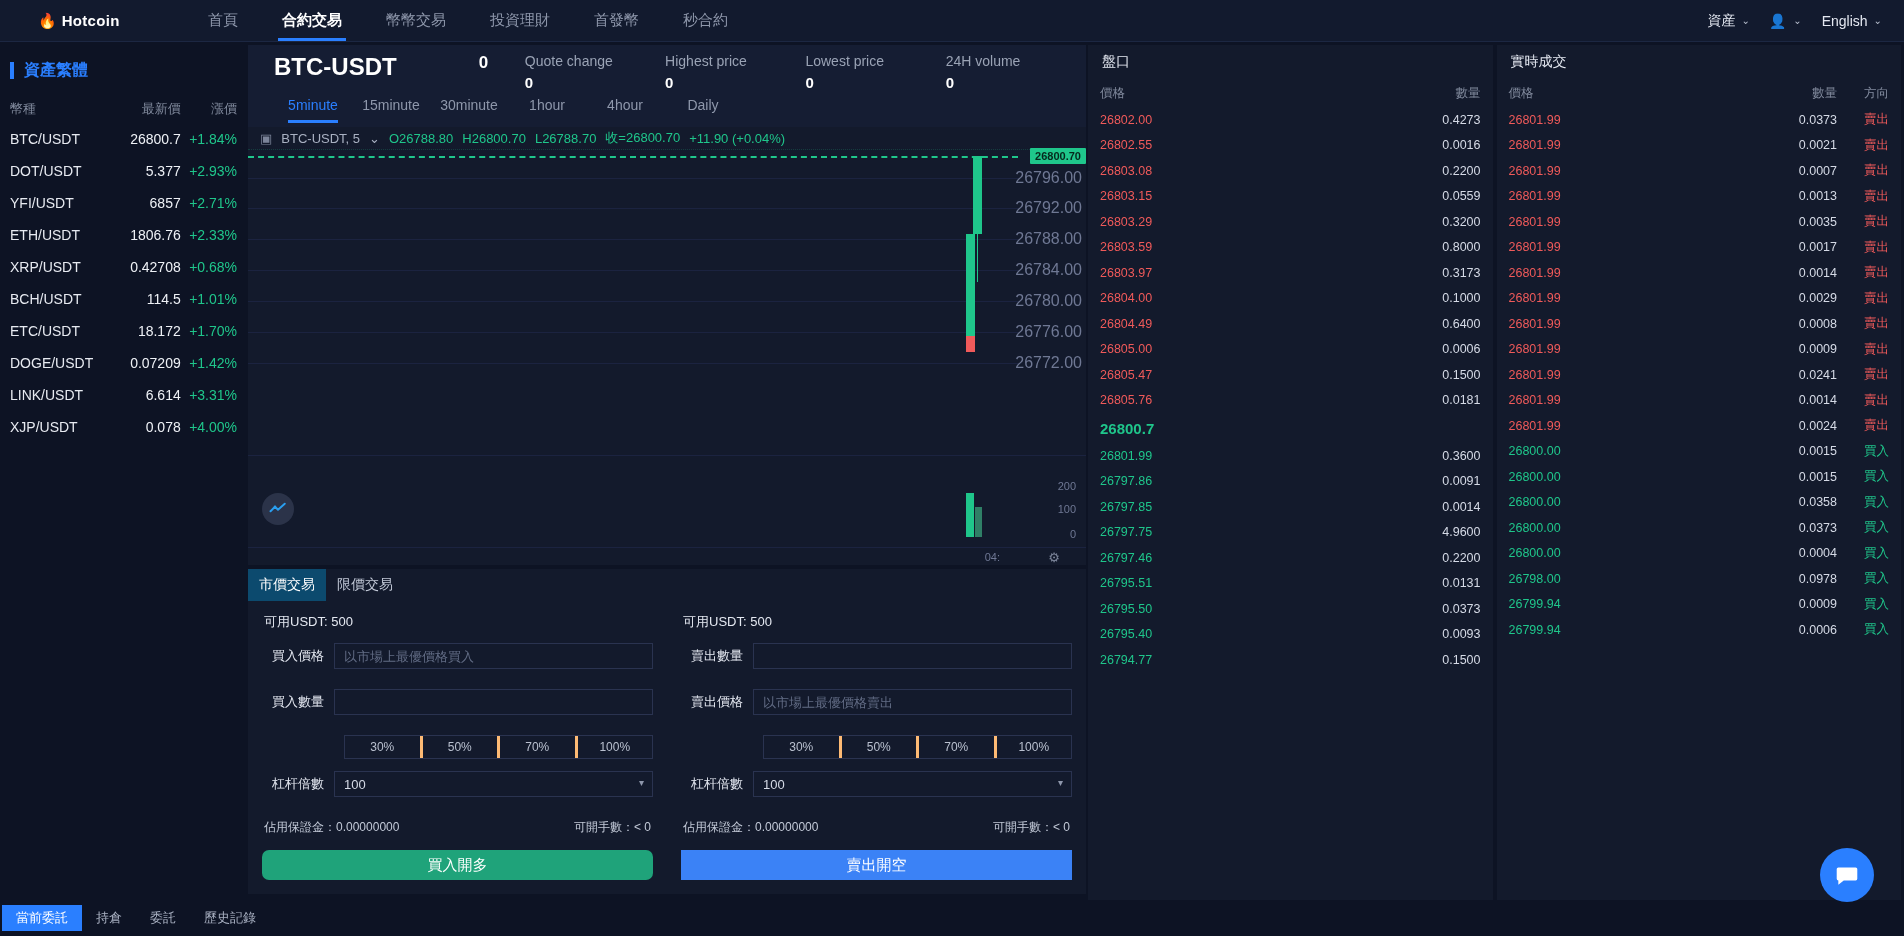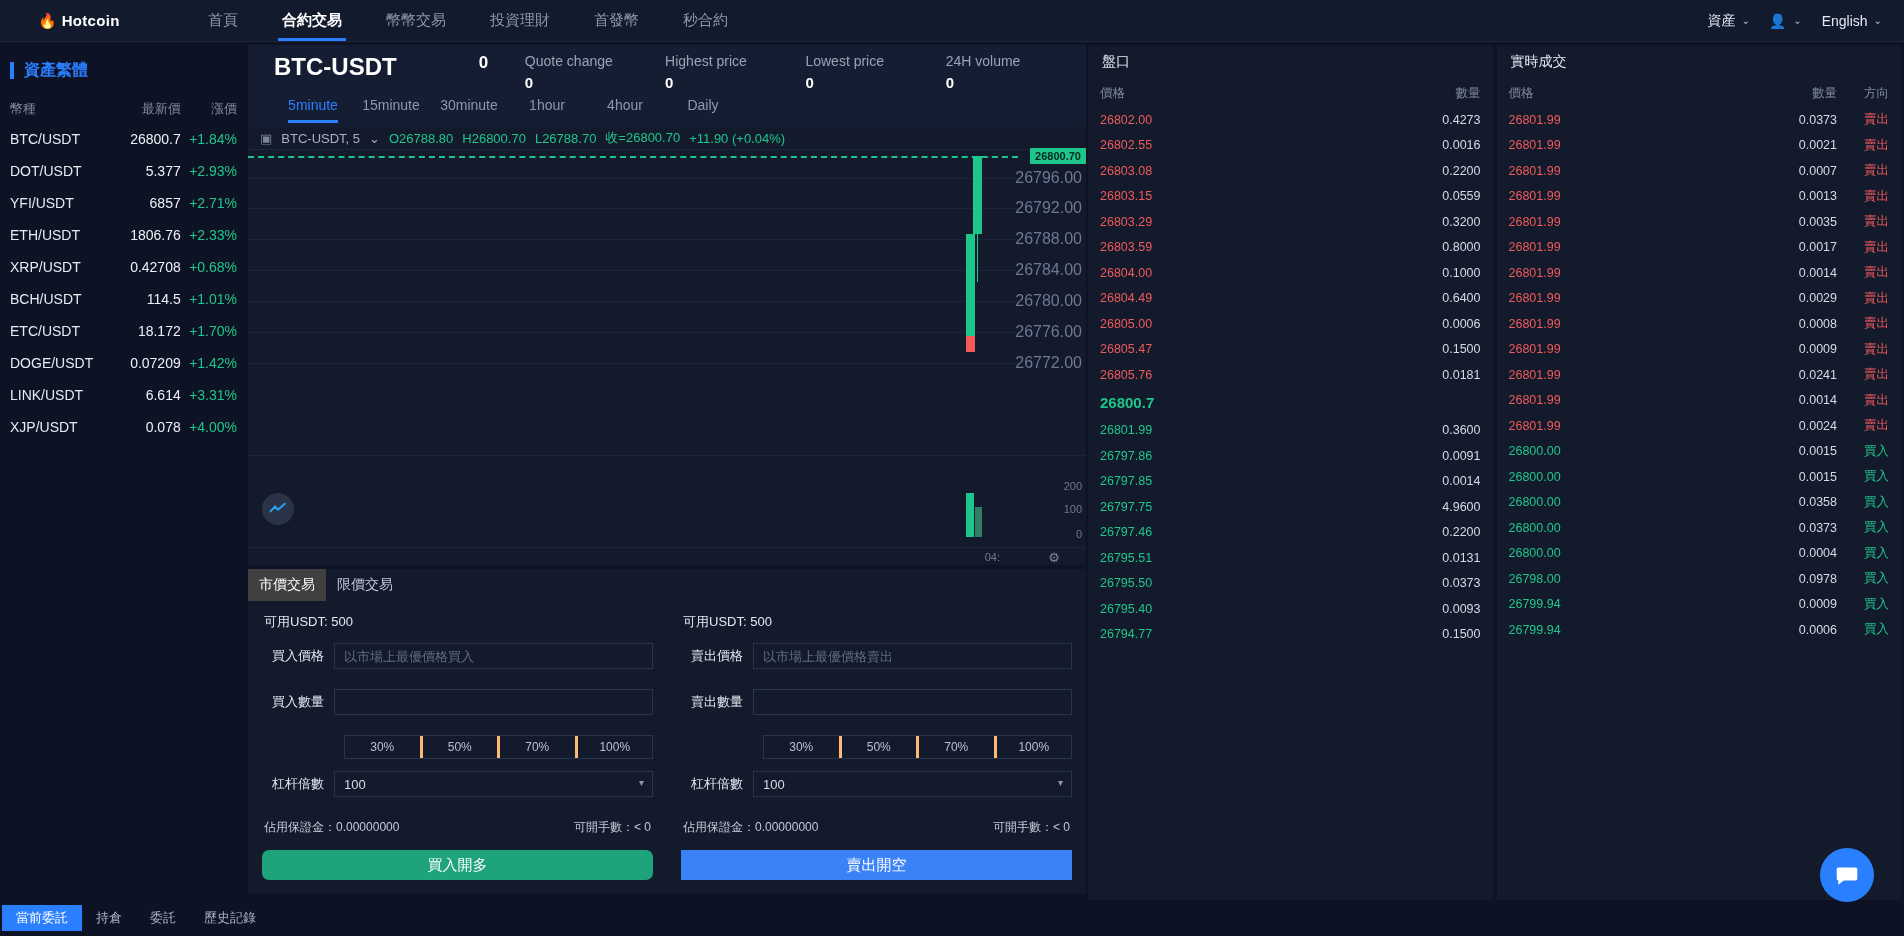--- a/index.html
+++ b/index.html
@@ -101,42 +101,42 @@
   .last-badge {
     position: absolute; right: 0; top: 0; transform: translateY(-50%);
     background: #1fc68b; color: #06281c; font-size: 11px; font-weight: bold;
     padding: 2px 5px; border-radius: 1px;
   }
   .candle { position: absolute; background: #1fc68b; }
   .wick { position: absolute; background: #1fc68b; width: 1px; }
   .candle.red, .wick.red { background: #f05a5a; }
 
   .vol-area { position: relative; width: 838px; height: 92px; background: #131a2c; border-top: 1px solid #1b2340; }
-  .vol-lab { position: absolute; right: 4px; font-size: 11px; color: #6f7894; transform: translateY(-50%); }
+  .vol-lab { position: absolute; right: 10px; font-size: 11px; color: #6f7894; transform: translateY(-50%); }
   .vbar { position: absolute; bottom: 10px; background: #1fc68b; }
   .vbar.dim { background: #2f7f66; }
   .chart-logo {
     position: absolute; left: 14px; bottom: 22px; width: 32px; height: 32px;
     border-radius: 50%; background: #2b3349; display: flex; align-items: center; justify-content: center;
   }
   .time-axis {
     position: relative; height: 18px; background: #131a2c; border-top: 1px solid #1b2340;
     font-size: 11px; color: #6f7894;
   }
   .time-lab { position: absolute; right: 86px; top: 3px; }
   .gear { position: absolute; right: 26px; top: 2px; color: #7b8499; font-size: 13px; }
 
   
   .forms { width: 838px; background: #131a2c; margin-top: 4px; padding-bottom: 14px; }
   .form-tabs { display: flex; height: 32px; }
   .ftab {
     width: 78px; display: flex; align-items: center; justify-content: center;
     font-size: 14px; color: #c3cad8; cursor: pointer;
   }
-  .ftab.active { background: #404040; color: #fff; }
+  .ftab.active { background: #0c4a6e; color: #fff; }
   .cols { display: flex; padding-top: 12px; }
   .col { width: 419px; padding: 0 14px 0 14px; }
   .avail { font-size: 13px; color: #e4e8f1; padding-left: 2px; margin-bottom: 12px; }
   .frow { display: flex; align-items: center; margin-bottom: 20px; }
   .flabel { width: 72px; font-size: 13px; color: #e4e8f1; text-align: right; padding-right: 10px; }
   .finput {
     flex: 1; height: 26px; background: transparent; border: 1px solid #2a3350;
     color: #d5dae6; font-size: 13px; padding: 0 9px; outline: none;
     font-family: "Liberation Sans", sans-serif;
   }
@@ -422,26 +422,26 @@
           <div class="meta">
             <span>佔用保證金：0.00000000</span>
             <span>可開手數：&lt; 0</span>
           </div>
           <button class="submit buy">買入開多</button>
         </div>
 
         <div class="col">
           <div class="avail">可用USDT: 500</div>
           <div class="frow">
+            <span class="flabel">賣出數量</span>
+            <input class="finput" placeholder="" style="">
+          </div>
+          <div class="frow">
             <span class="flabel">賣出價格</span>
             <input class="finput" placeholder="以市場上最優價格賣出" style="">
-          </div>
-          <div class="frow">
-            <span class="flabel">賣出數量</span>
-            <input class="finput" placeholder="" style="">
           </div>
           <div class="pcts">
             <span class="pct">30%</span>
             <span class="pct">50%</span>
             <span class="pct">70%</span>
             <span class="pct">100%</span>
           </div>
           <div class="frow">
             <span class="flabel">杠杆倍數</span>
             <span class="selwrap">
@@ -488,20 +488,24 @@
         </div>
       <div class="book-row ask">
           <span class="bk-price">26803.29</span>
           <span class="bk-qty">0.3200</span>
         </div>
       <div class="book-row ask">
           <span class="bk-price">26803.59</span>
           <span class="bk-qty">0.8000</span>
         </div>
       <div class="book-row ask">
+          <span class="bk-price">26803.97</span>
+          <span class="bk-qty">0.3173</span>
+        </div>
+      <div class="book-row ask">
           <span class="bk-price">26804.00</span>
           <span class="bk-qty">0.1000</span>
         </div>
       <div class="book-row ask">
           <span class="bk-price">26804.49</span>
           <span class="bk-qty">0.6400</span>
         </div>
       <div class="book-row ask">
           <span class="bk-price">26805.00</span>
           <span class="bk-qty">0.0006</span>

